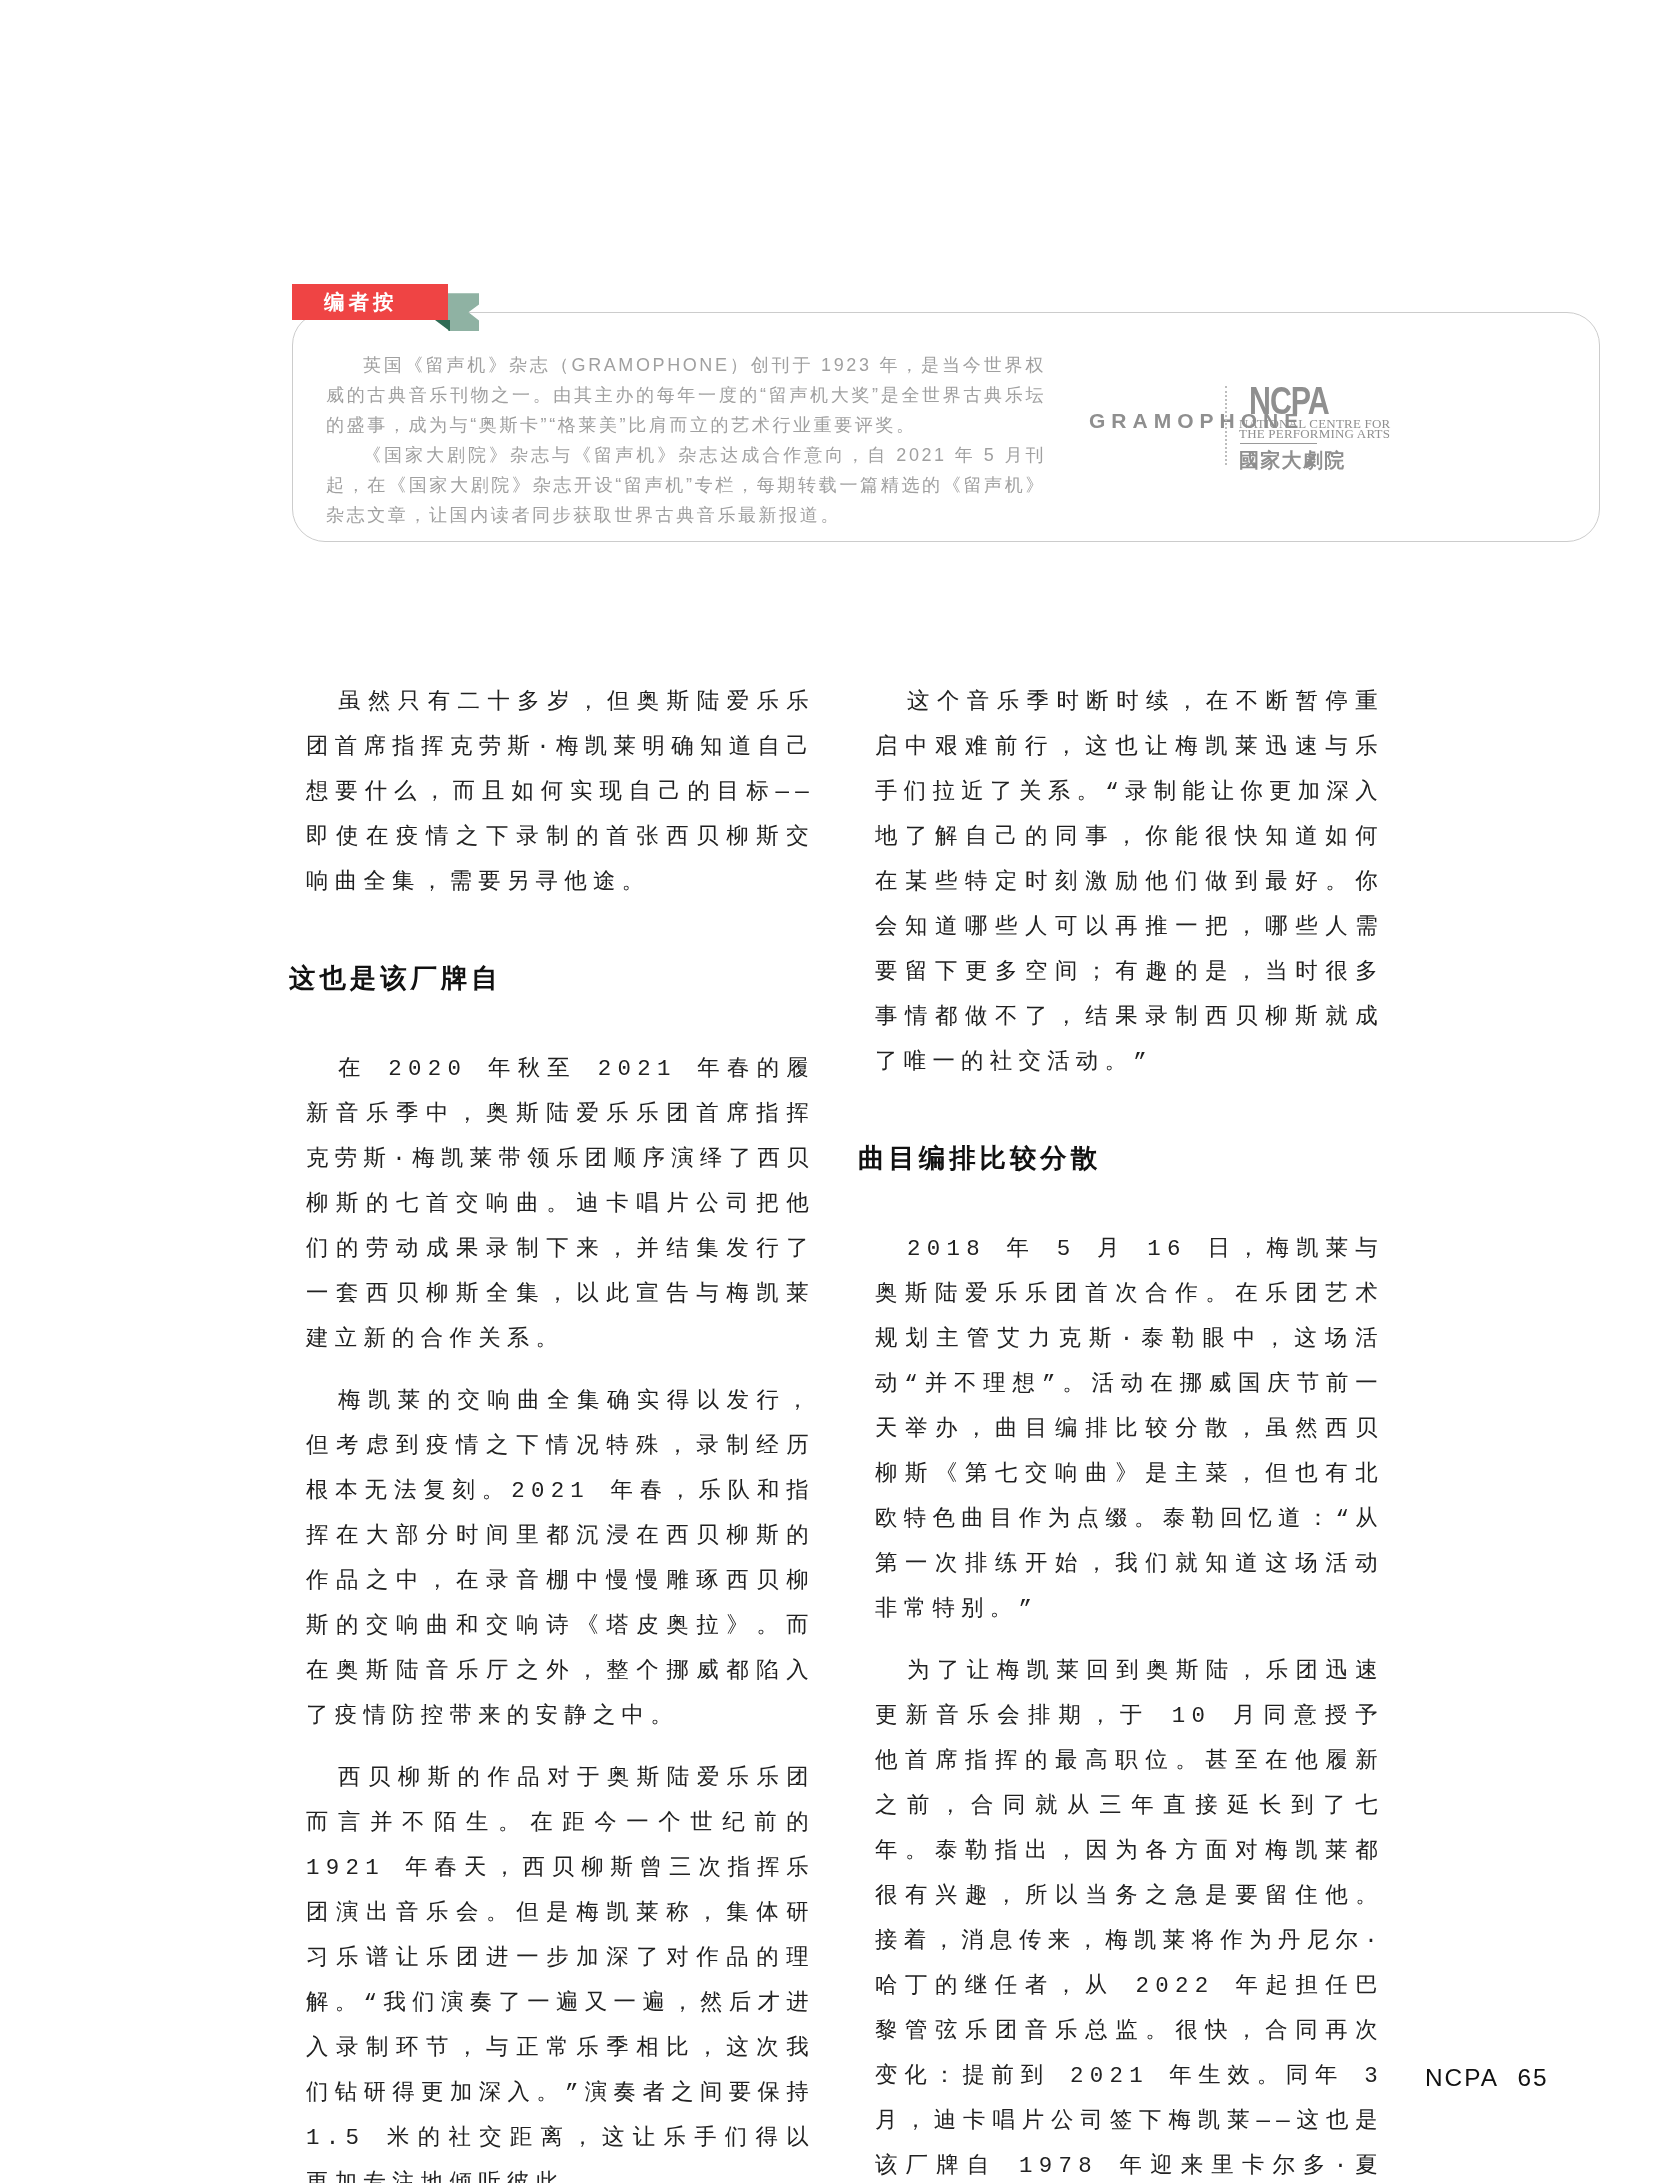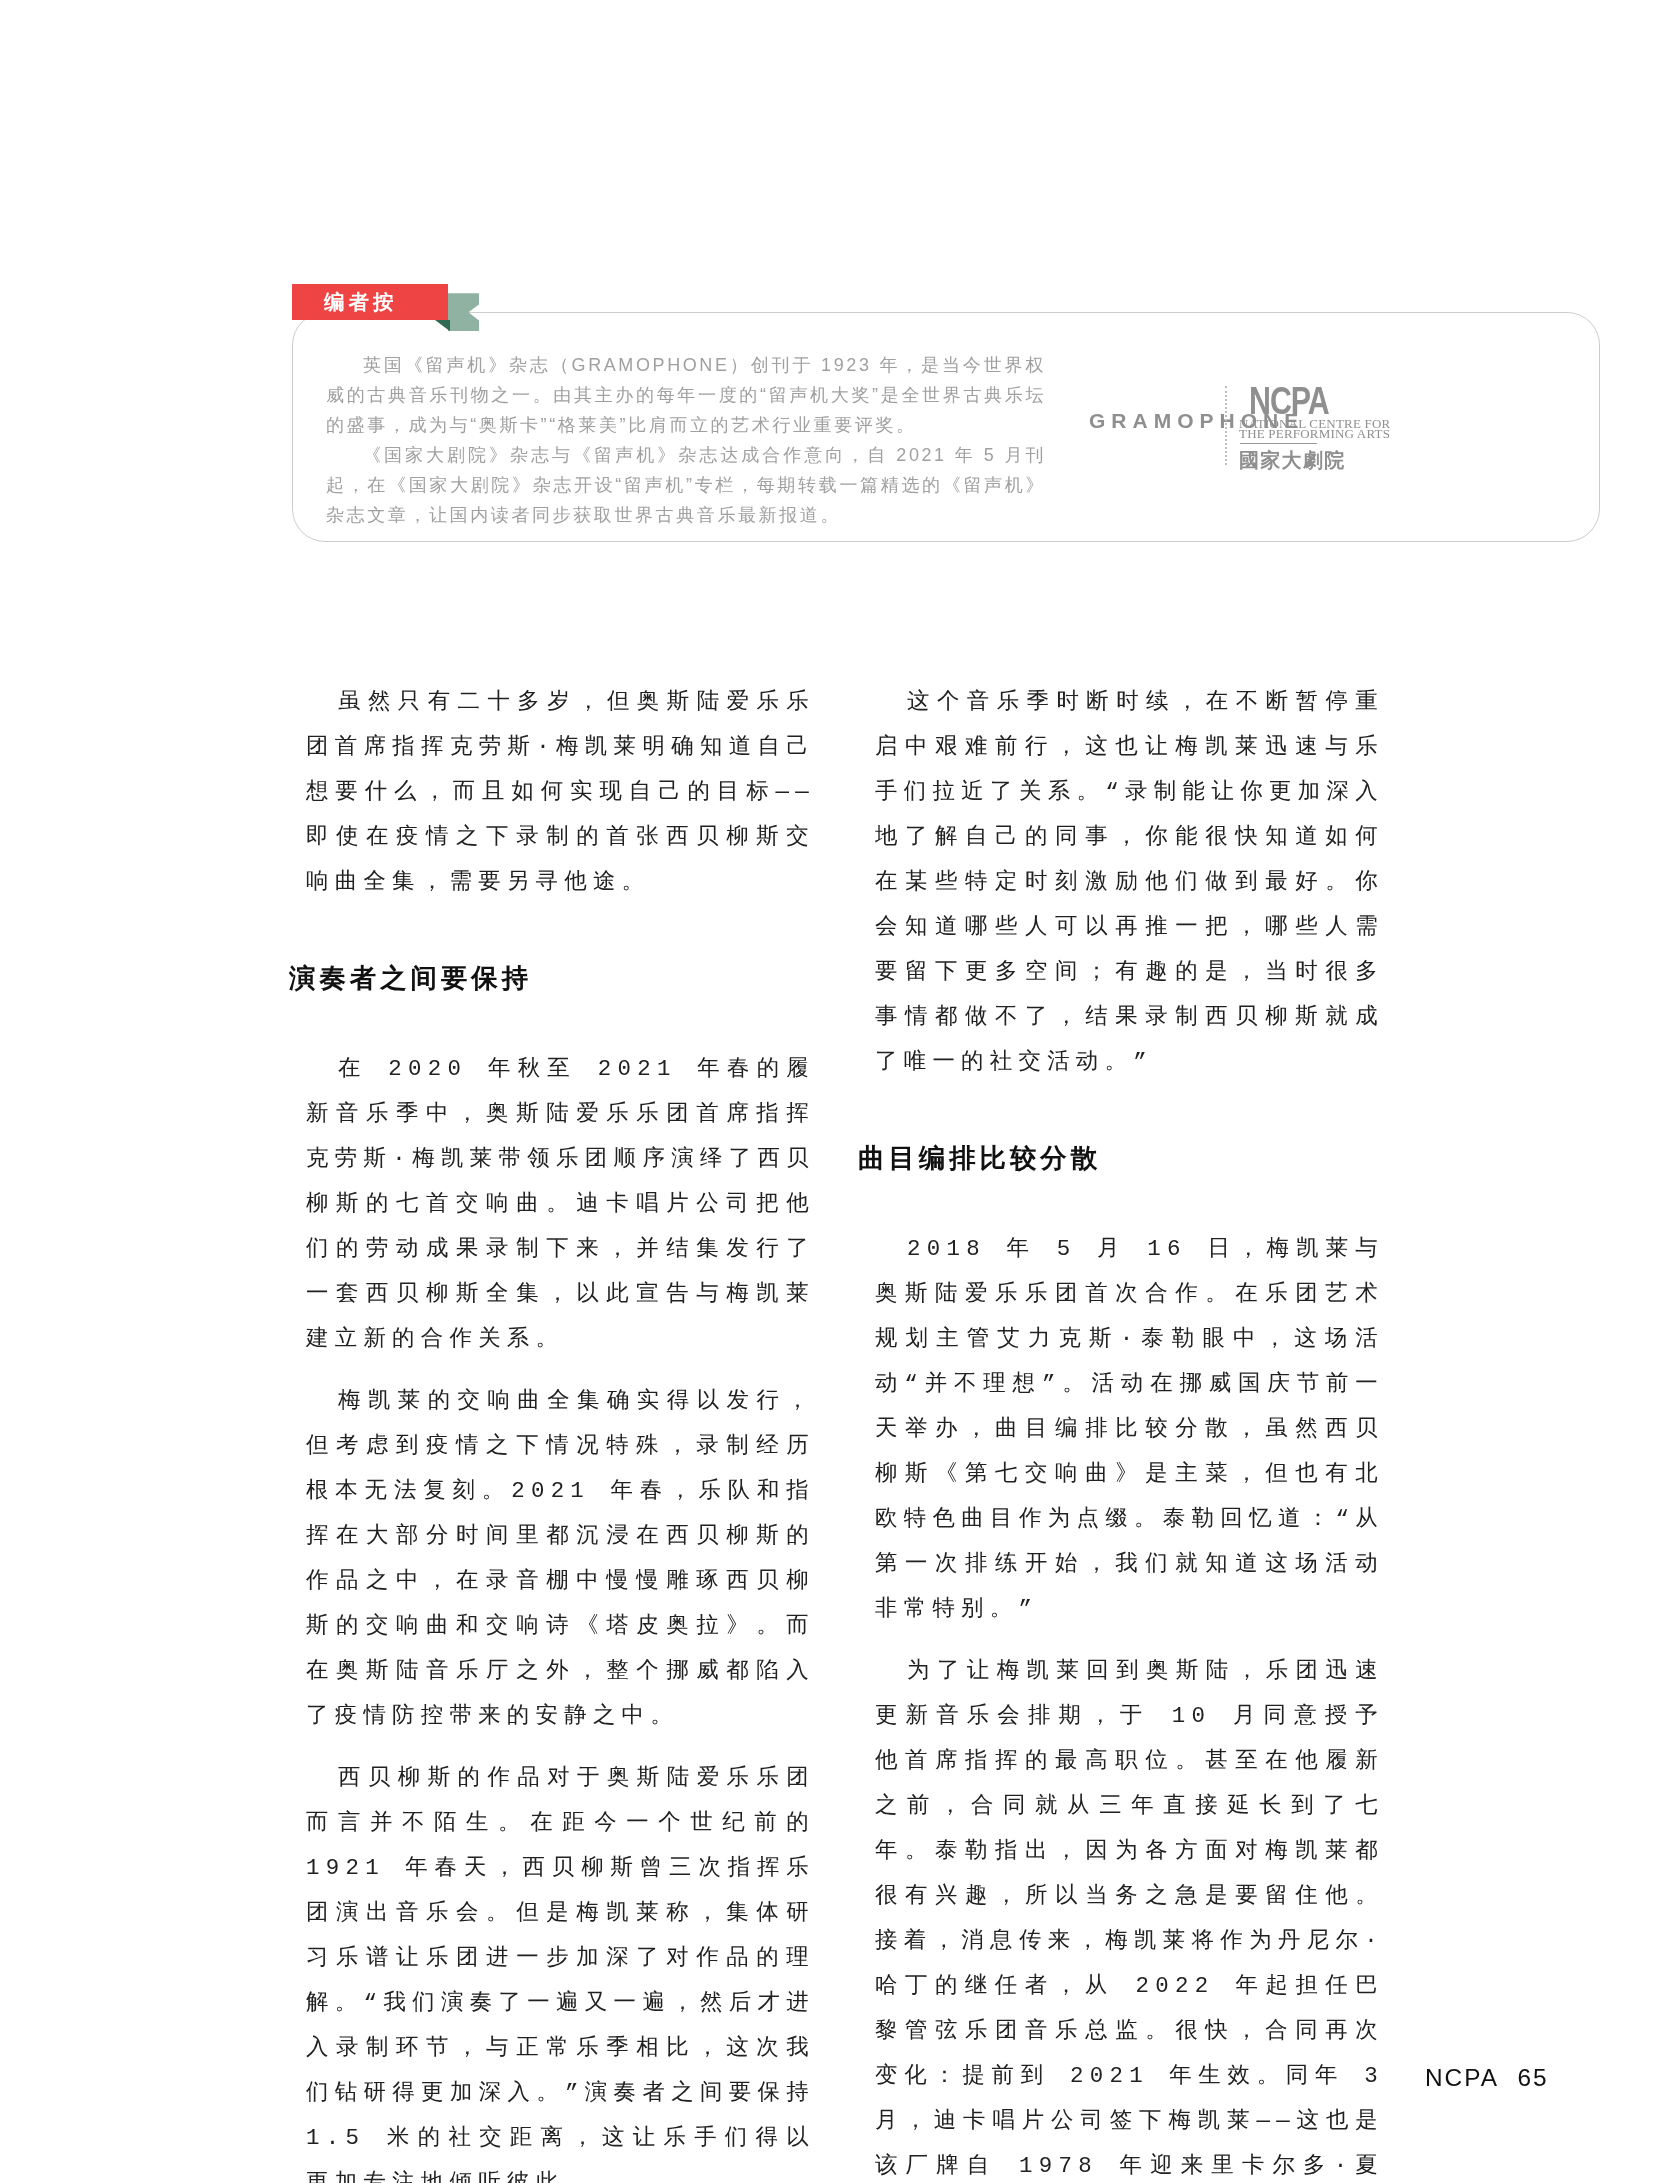--- a/index.html
+++ b/index.html
@@ -111,21 +111,21 @@
   </div>
 
   <div class="note-tab">
     <span class="tab-label">编者按</span>
     <span class="tab-ribbon"></span>
     <span class="tab-fold"></span>
   </div>
 
   <div class="col col-left">
     <p>虽然只有二十多岁，但奥斯陆爱乐乐团首席指挥克劳斯·梅凯莱明确知道自己想要什么，而且如何实现自己的目标——即使在疫情之下录制的首张西贝柳斯交响曲全集，需要另寻他途。</p>
-    <h2 class="heading">演奏者之间要保持</h2>
+    <h2 class="heading">这也是该厂牌自</h2>
     <p>在 2020 年秋至 2021 年春的履新音乐季中，奥斯陆爱乐乐团首席指挥克劳斯·梅凯莱带领乐团顺序演绎了西贝柳斯的七首交响曲。迪卡唱片公司把他们的劳动成果录制下来，并结集发行了一套西贝柳斯全集，以此宣告与梅凯莱建立新的合作关系。</p>
     <p>梅凯莱的交响曲全集确实得以发行，但考虑到疫情之下情况特殊，录制经历根本无法复刻。2021 年春，乐队和指挥在大部分时间里都沉浸在西贝柳斯的作品之中，在录音棚中慢慢雕琢西贝柳斯的交响曲和交响诗《塔皮奥拉》。而在奥斯陆音乐厅之外，整个挪威都陷入了疫情防控带来的安静之中。</p>
     <p>西贝柳斯的作品对于奥斯陆爱乐乐团而言并不陌生。在距今一个世纪前的 1921 年春天，西贝柳斯曾三次指挥乐团演出音乐会。但是梅凯莱称，集体研习乐谱让乐团进一步加深了对作品的理解。“我们演奏了一遍又一遍，然后才进入录制环节，与正常乐季相比，这次我们钻研得更加深入。”演奏者之间要保持 1.5 米的社交距离，这让乐手们得以更加专注地倾听彼此。</p>
   </div>
 
   <div class="col col-right">
     <p>这个音乐季时断时续，在不断暂停重启中艰难前行，这也让梅凯莱迅速与乐手们拉近了关系。“录制能让你更加深入地了解自己的同事，你能很快知道如何在某些特定时刻激励他们做到最好。你会知道哪些人可以再推一把，哪些人需要留下更多空间；有趣的是，当时很多事情都做不了，结果录制西贝柳斯就成了唯一的社交活动。”</p>
     <h2 class="heading">曲目编排比较分散</h2>
     <p>2018 年 5 月 16 日，梅凯莱与奥斯陆爱乐乐团首次合作。在乐团艺术规划主管艾力克斯·泰勒眼中，这场活动“并不理想”。活动在挪威国庆节前一天举办，曲目编排比较分散，虽然西贝柳斯《第七交响曲》是主菜，但也有北欧特色曲目作为点缀。泰勒回忆道：“从第一次排练开始，我们就知道这场活动非常特别。”</p>
     <p>为了让梅凯莱回到奥斯陆，乐团迅速更新音乐会排期，于 10 月同意授予他首席指挥的最高职位。甚至在他履新之前，合同就从三年直接延长到了七年。泰勒指出，因为各方面对梅凯莱都很有兴趣，所以当务之急是要留住他。接着，消息传来，梅凯莱将作为丹尼尔·哈丁的继任者，从 2022 年起担任巴黎管弦乐团音乐总监。很快，合同再次变化：提前到 2021 年生效。同年 3 月，迪卡唱片公司签下梅凯莱——这也是该厂牌自 1978 年迎来里卡尔多·夏伊以来第一次与指挥家签约。</p>

